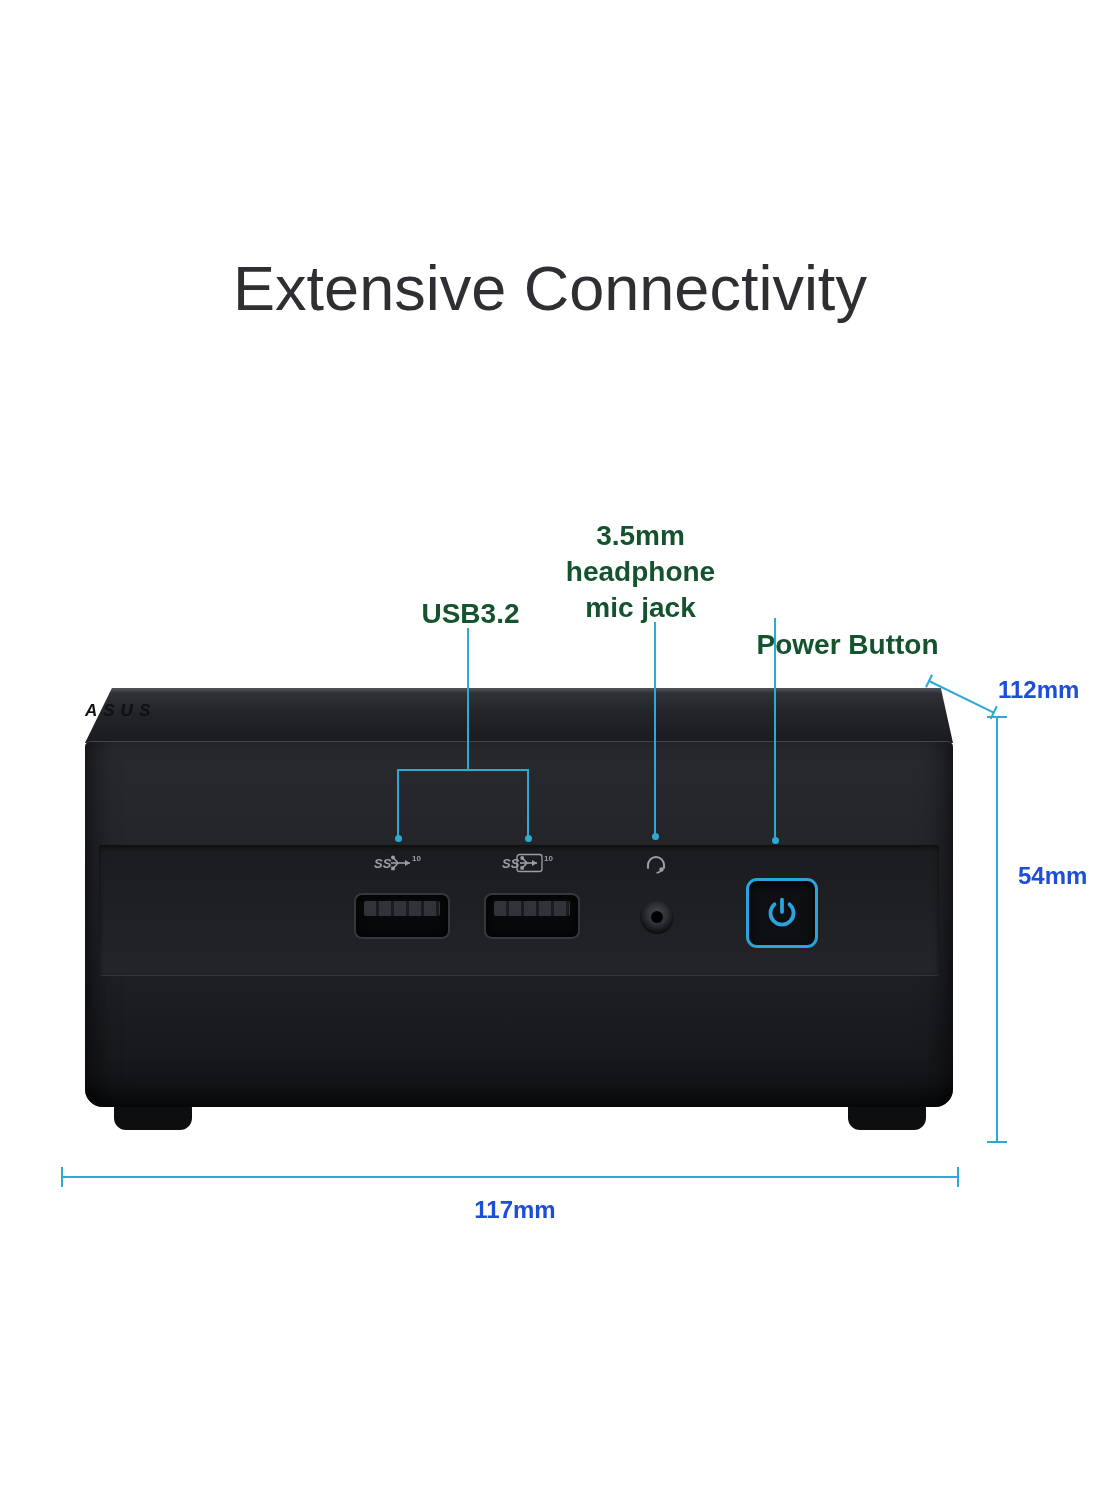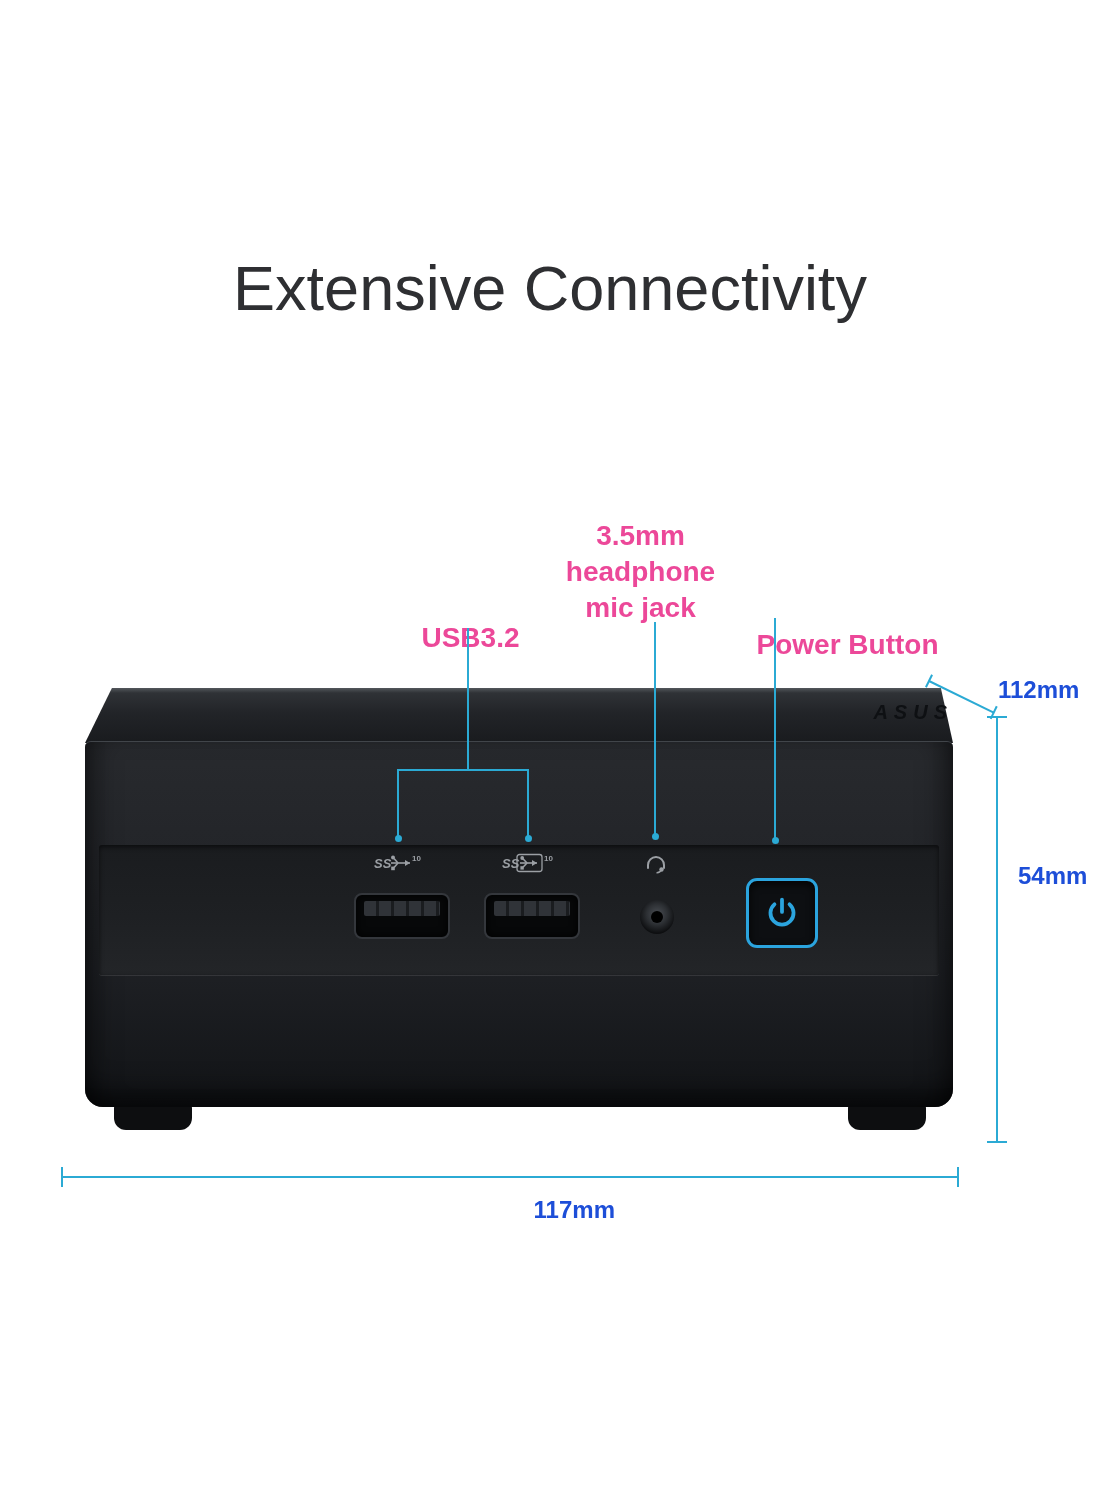--- a/index.html
+++ b/index.html
@@ -8,24 +8,24 @@
     position: relative; width: 1100px; height: 1500px;
     background: #ffffff; overflow: hidden;
     font-family: "Liberation Sans", sans-serif;
   }
   .title {
     position: absolute; left: 0; top: 252px; width: 100%; margin: 0;
     text-align: center; font-size: 63px; font-weight: 400; color: #2e2f32;
     letter-spacing: 0;
   }
   .callout-label {
-    position: absolute; font-size: 28px; font-weight: 700; color: #ec4899;
+    position: absolute; font-size: 28px; font-weight: 700; color: #14532d;
     text-align: center; line-height: 36px;
   }
-  .usb-label { left: 398px; top: 596px; width: 145px; margin-top: 24px; }
+  .usb-label { left: 398px; top: 596px; width: 145px; }
   .hp-label  { left: 553px; top: 518px; width: 175px; }
   .hp-label span { display: block; }
   .pw-label  { left: 750px; top: 586px; width: 195px; margin-top: 41px; }
 
   
   .cl, .dim { position: absolute; background: #2BAAD4; z-index: 6; }
   .cl-dot { position: absolute; width: 7px; height: 7px; border-radius: 50%;
             background: #2BAAD4; z-index: 6; }
   .cl-usb-stem  { left: 467px; top: 628px; width: 2px; height: 143px; }
   .cl-usb-cross { left: 397px; top: 769px; width: 132px; height: 2px; }
@@ -40,21 +40,21 @@
 
   
   .lid {
     position: absolute; left: 85px; top: 688px; width: 868px; height: 55px;
     background: linear-gradient(180deg, #53575c 0%, #2f3236 9%, #222428 45%, #191b1e 100%);
     clip-path: polygon(0% 100%, 3.1% 0%, 98.6% 0%, 100% 100%);
     z-index: 1;
   }
   .brand {
     position: absolute; left: 85px; top: 701px; width: 868px; z-index: 2;
-    text-align: right; font-size: 20px; font-weight: 700; font-style: italic;
+    text-align: left; font-size: 17px; font-weight: 700; font-style: italic;
     letter-spacing: 6px; color: #0e1013;
   }
   .chassis {
     position: absolute; left: 85px; top: 741px; width: 868px; height: 366px;
     border-radius: 6px 6px 18px 18px; z-index: 2;
     background: linear-gradient(180deg, #282a2e 0%, #232529 30%, #1e2024 62%, #121417 100%);
     border-top: 1px solid #41454a;
     box-shadow: inset 22px 0 30px -18px rgba(0,0,0,.6),
                 inset -22px 0 30px -18px rgba(0,0,0,.6),
                 inset 0 -26px 30px -16px rgba(0,0,0,.65);
@@ -116,21 +116,21 @@
   }
   .dim-depth::before, .dim-depth::after {
     content: ""; position: absolute; width: 2px; height: 14px;
     background: #2BAAD4; top: -6px;
   }
   .dim-depth::before { left: -1px; }
   .dim-depth::after  { right: -1px; }
   .dim-label { position: absolute; font-size: 24px; font-weight: 700; color: #1d4ed8; }
   .lbl-112 { left: 998px;  top: 676px; }
   .lbl-54  { left: 1018px; top: 862px; }
-  .lbl-117 { left: 415px;  top: 1196px; width: 200px; text-align: right; }
+  .lbl-117 { left: 415px;  top: 1196px; width: 200px; text-align: center; }
 </style>
 </head>
 <body>
 
 <div class="stage">
 
   <h1 class="title">Extensive Connectivity</h1>
 
   <div class="callout-label usb-label">USB3.2</div>
   <div class="callout-label hp-label">

